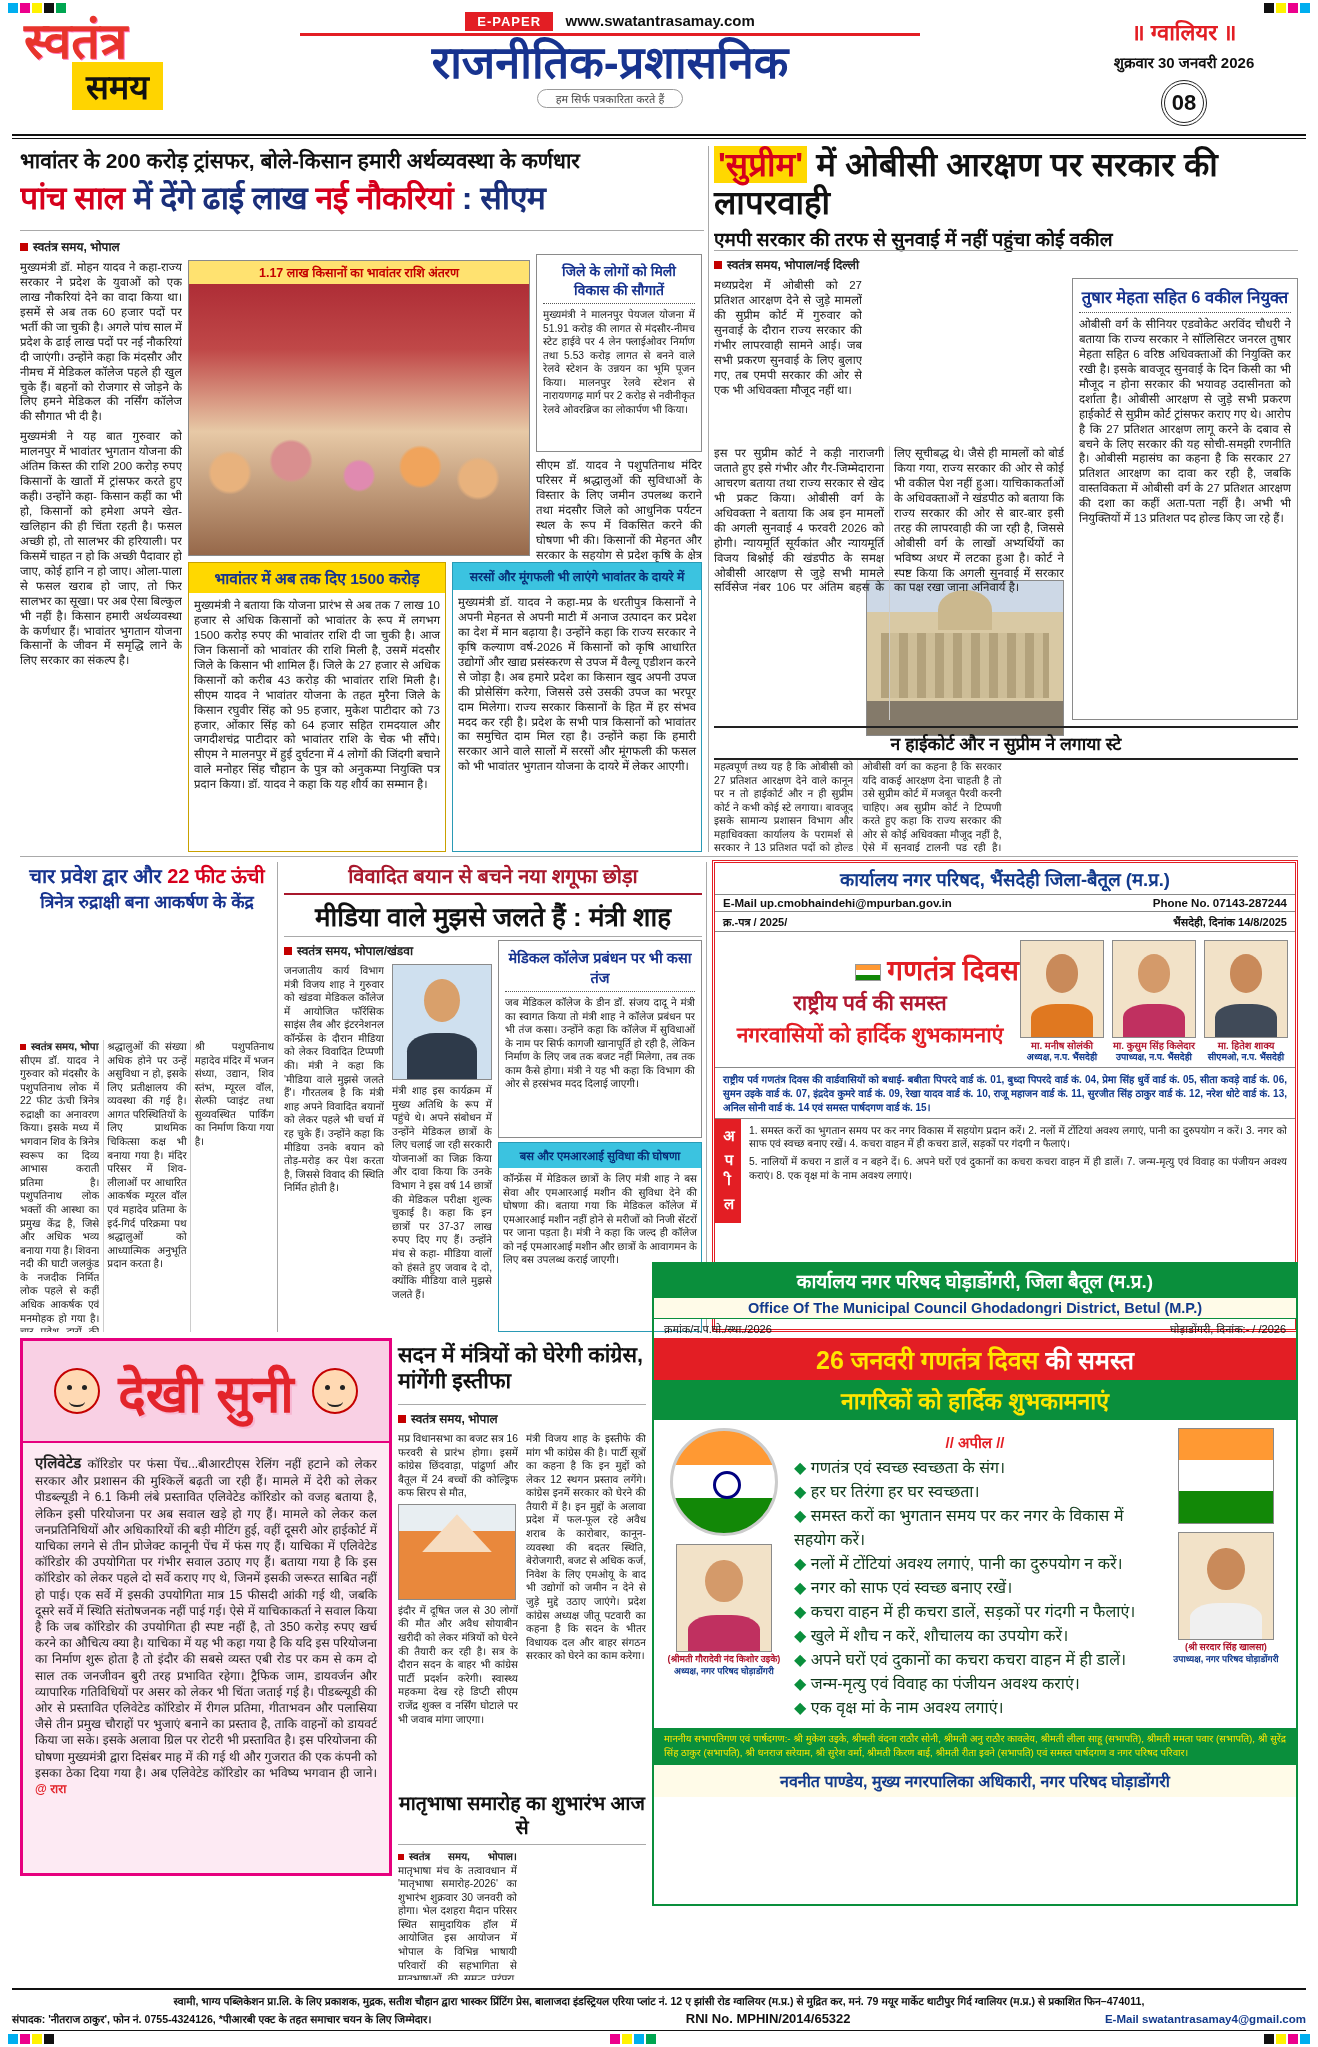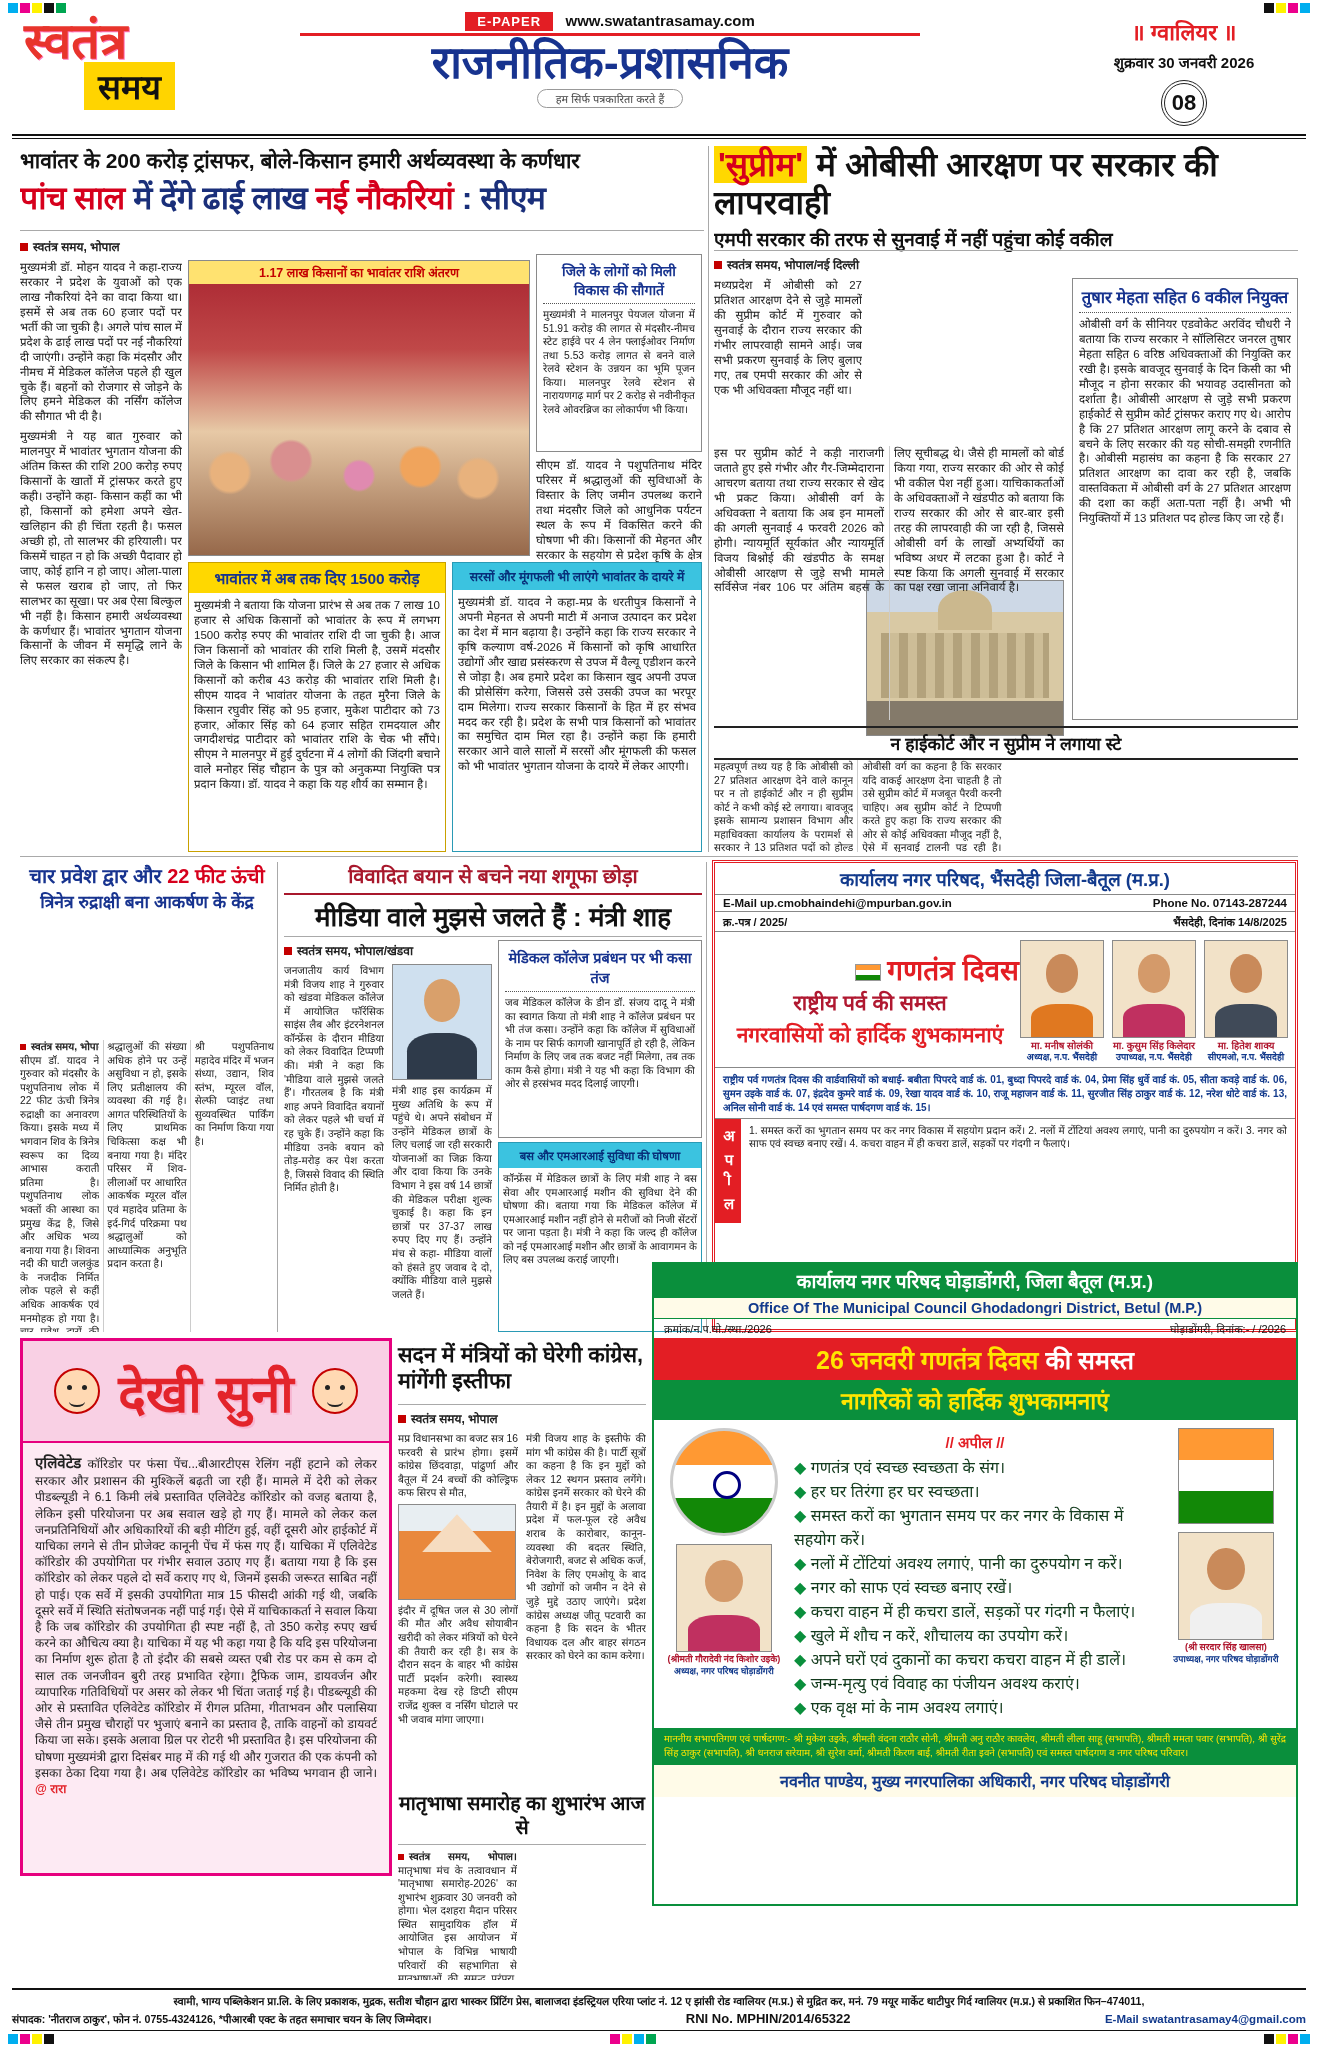--- a/index.html
+++ b/index.html
@@ -11,21 +11,21 @@
 .st{font-size:10.3px;line-height:1.32;text-align:justify;color:#1a1a1a;overflow:hidden}
 .byline{font-size:12px;font-weight:bold;color:#222;white-space:nowrap}
 .sq{display:inline-block;width:8px;height:8px;background:#c40000;margin-right:5px}
 .red{color:#d6001c}.navy{color:#1a2f7a}.blue{color:#17338f}
 .rule{border-top:1px solid #a9a9a9}
 .vline{border-left:1px solid #a9a9a9}
 .ph{position:relative;overflow:hidden;border:1px solid #8a8a8a}
 
 .logo-top{font-size:50px;font-weight:900;color:#e8342c;line-height:1;text-shadow:1px 1px 0 #f7b}
 .logo-chip{display:inline-block;background:#ffd400;color:#111;font-size:34px;font-weight:900;
-  padding:1px 14px;margin-left:60px;margin-top:-4px}
+  padding:1px 14px;margin-left:48px;margin-top:-4px}
 .epaper{background:#e31e24;color:#fff;font-weight:900;font-size:13px;padding:2px 12px;letter-spacing:1px}
 .site{font-weight:bold;font-size:15px;color:#111;margin-left:8px}
 .redline{height:3px;background:#e31e24;margin:3px 0}
 .secttl{font-size:45px;font-weight:900;color:#17338f;line-height:1.05;white-space:nowrap}
 .ribbon{display:inline-block;border:1px solid #999;border-radius:12px;padding:1px 18px;font-size:11px;color:#444;margin-top:3px}
 .edition{font-size:22px;font-weight:900;color:#e31e24}
 .hdate{font-size:15px;font-weight:bold;margin-top:6px}
 .pgno{width:46px;height:46px;border:4px double #222;border-radius:50%;font-size:22px;font-weight:900;
   line-height:38px;text-align:center;margin:8px auto 0}
 .regs{display:flex;gap:2px}.regs i{display:block;width:10px;height:10px}
@@ -308,20 +308,21 @@
           <div class="nm">मा. हितेश शाक्य</div>
           <div class="rl">सीएमओ, न.प. भैंसदेही</div>
         </div>
       </div>
     </div>
     <div class="wards">राष्ट्रीय पर्व गणतंत्र दिवस की वार्डवासियों को बधाई- बबीता पिपरदे वार्ड कं. 01, बुध्दा पिपरदे वार्ड कं. 04, प्रेमा सिंह धुर्वे वार्ड कं. 05, सीता कवड़े वार्ड कं. 06, सुमन उइके वार्ड कं. 07, इंद्रदेव कुमरे वार्ड कं. 09, रेखा यादव वार्ड कं. 10, राजू महाजन वार्ड कं. 11, सुरजीत सिंह ठाकुर वार्ड कं. 12, नरेश धोटे वार्ड कं. 13, अनिल सोनी वार्ड कं. 14 एवं समस्त पार्षदगण वार्ड कं. 15।</div>
     <div style="display:flex;border-top:1px solid #888">
       <div class="ap-lbl">अपील</div>
       <div style="flex:1;padding:5px 8px">
         <p class="st">1. समस्त करों का भुगतान समय पर कर नगर विकास में सहयोग प्रदान करें। 2. नलों में टोंटियां अवश्य लगाएं, पानी का दुरुपयोग न करें। 3. नगर को साफ एवं स्वच्छ बनाए रखें। 4. कचरा वाहन में ही कचरा डालें, सड़कों पर गंदगी न फैलाएं।</p>
+        <p class="st" style="margin-top:4px">5. नालियों में कचरा न डालें व न बहने दें। 6. अपने घरों एवं दुकानों का कचरा कचरा वाहन में ही डालें। 7. जन्म-मृत्यु एवं विवाह का पंजीयन अवश्य कराएं। 8. एक वृक्ष मां के नाम अवश्य लगाएं।</p>
       </div>
     </div>
   </div>
 
   <div class="abs ds" style="left:20px;top:1338px;width:372px;height:538px">
     <div class="ds-head">
       <div class="face"></div>
       <div class="ds-ttl">देखी सुनी</div>
       <div class="face"></div>
     </div>

